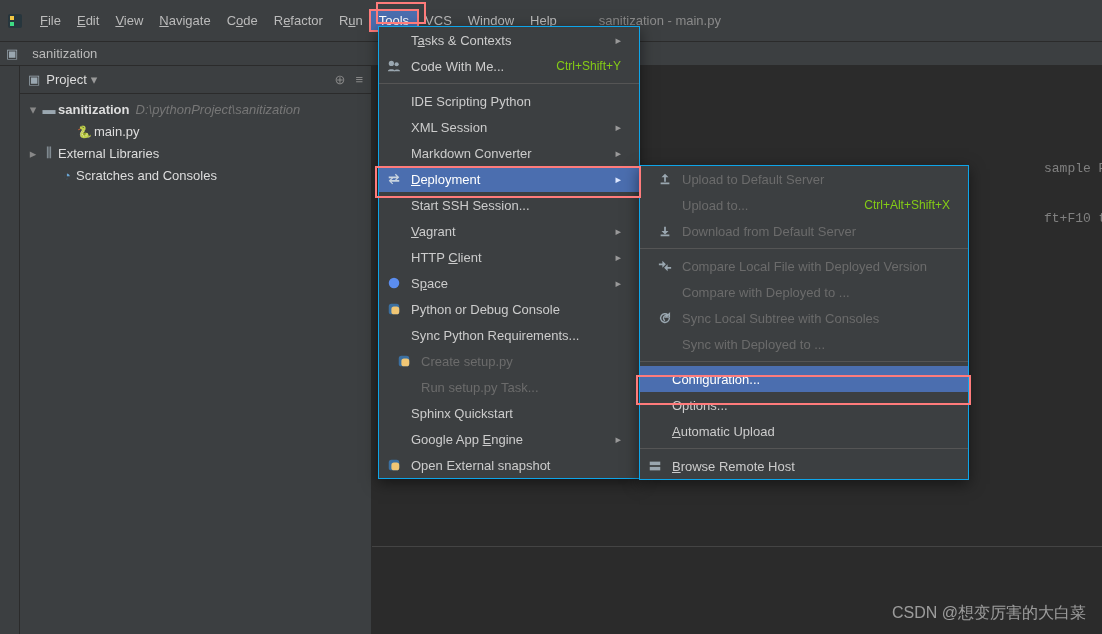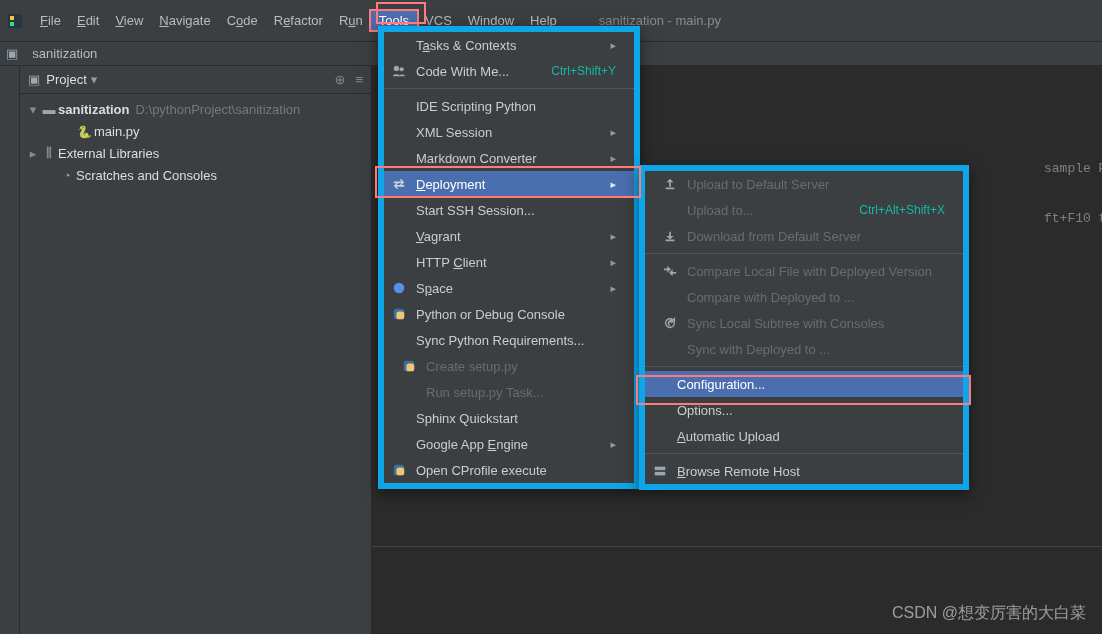--- a/index.html
+++ b/index.html
@@ -56,21 +56,21 @@
   .sidebar-head .chev { color: #999; }
   .sidebar-head .tools { margin-left: auto; display: flex; gap: 10px; color: #888; }
   .tree { padding: 4px 0; }
   .tree .row {
     display: flex; align-items: center; height: 22px;
     white-space: nowrap;
   }
   .tree .arrow { width: 14px; text-align: center; color: #888; }
   .tree .ic { width: 18px; text-align: center; color: #9aa7b0; }
   .tree .lbl { color: #ddd; }
-  .tree .path { color: #777; margin-left: 6px; }
+  .tree .path { color: #777; margin-left: 6px; font-style: italic; }
   .tree .row.main .ic { color: #f0c674; }
   .pad1 { padding-left: 6px; }
   .pad2 { padding-left: 24px; }
   .pad3 { padding-left: 42px; }
   .py-ic::before { content: "🐍"; font-size: 12px; }
 
   .editor-area {
     flex: 1; background: #2b2b2b; position: relative;
     font-family: "Consolas","Courier New",monospace; font-size: 13px;
     color: #808080; padding: 90px 0 0 0; overflow: hidden;
@@ -78,31 +78,31 @@
   .code-line { padding-left: 672px; white-space: pre; line-height: 25px; color: #808080; }
   .code-line.str { color: #6a8759; }
   .gutter-line {
     position: absolute; left: 0; right: 0; top: 480px; height: 4px;
     border-top: 1px solid #444;
   }
 
   
   .dropdown {
     position: absolute; background: #3c3f41;
-    border: 6px solid #0ea5e9; box-shadow: 0 4px 14px rgba(0,0,0,.5);
+    border: 1px solid #0ea5e9; box-shadow: 0 4px 14px rgba(0,0,0,.5);
     z-index: 50;
   }
   .dropdown .item {
     display: flex; align-items: center; height: 26px;
     padding: 0 18px 0 6px; color: #ccc; gap: 8px; white-space: nowrap;
   }
   .dropdown .item .mic { width: 18px; display: inline-flex; justify-content: center; color: #9aa7b0; }
   .dropdown .item .lbl { flex: 0 0 auto; }
   .dropdown .item .spacer { flex: 1; }
-  .dropdown .item .short { color: #14b8a6; font-size: 12px; }
+  .dropdown .item .short { color: #84cc16; font-size: 12px; }
   .dropdown .item .sub { color: #999; font-size: 11px; }
   .dropdown .item.disabled { color: #6b6b6b; padding-left: 16px; }
   .dropdown .item.disabled .mic { color: #5a5a5a; }
   .dropdown .sep { height: 1px; background: #555; margin: 4px 0; }
   .dropdown .item.selected {
     background: #4b6eaf; color: #fff;
   }
   .dropdown .item.selected .sub, .dropdown .item.selected .short { color: #dfe8ff; }
   .hl-box {
     position: absolute; border: 2px solid #ff7b7b; pointer-events: none; z-index: 60;
@@ -323,21 +323,21 @@
       <span class="spacer"></span>
       <span class="sub">▸</span>
     </div>
     <div class="item">
       <span class="mic">
         <svg width="14" height="14" viewBox="0 0 16 16">
           <rect x="2" y="2" width="12" height="12" rx="3" fill="#3b6fa0"></rect>
           <rect x="5" y="5" width="9" height="9" rx="3" fill="#f0c674"></rect>
         </svg>
       </span>
-      <span class="lbl">Open CProfile execute</span>
+      <span class="lbl">Open External snapshot</span>
       <span class="spacer"></span>
     </div>
   </div>
 
 <div id="dd-deploy" class="dropdown">
     <div class="item disabled">
       <span class="mic">
         <svg width="14" height="14" viewBox="0 0 16 16">
           <path d="M8 2l4 4H9v5H7V6H4z" fill="#9aa7b0"></path>
           <rect x="3" y="12" width="10" height="2" fill="#9aa7b0"></rect>

